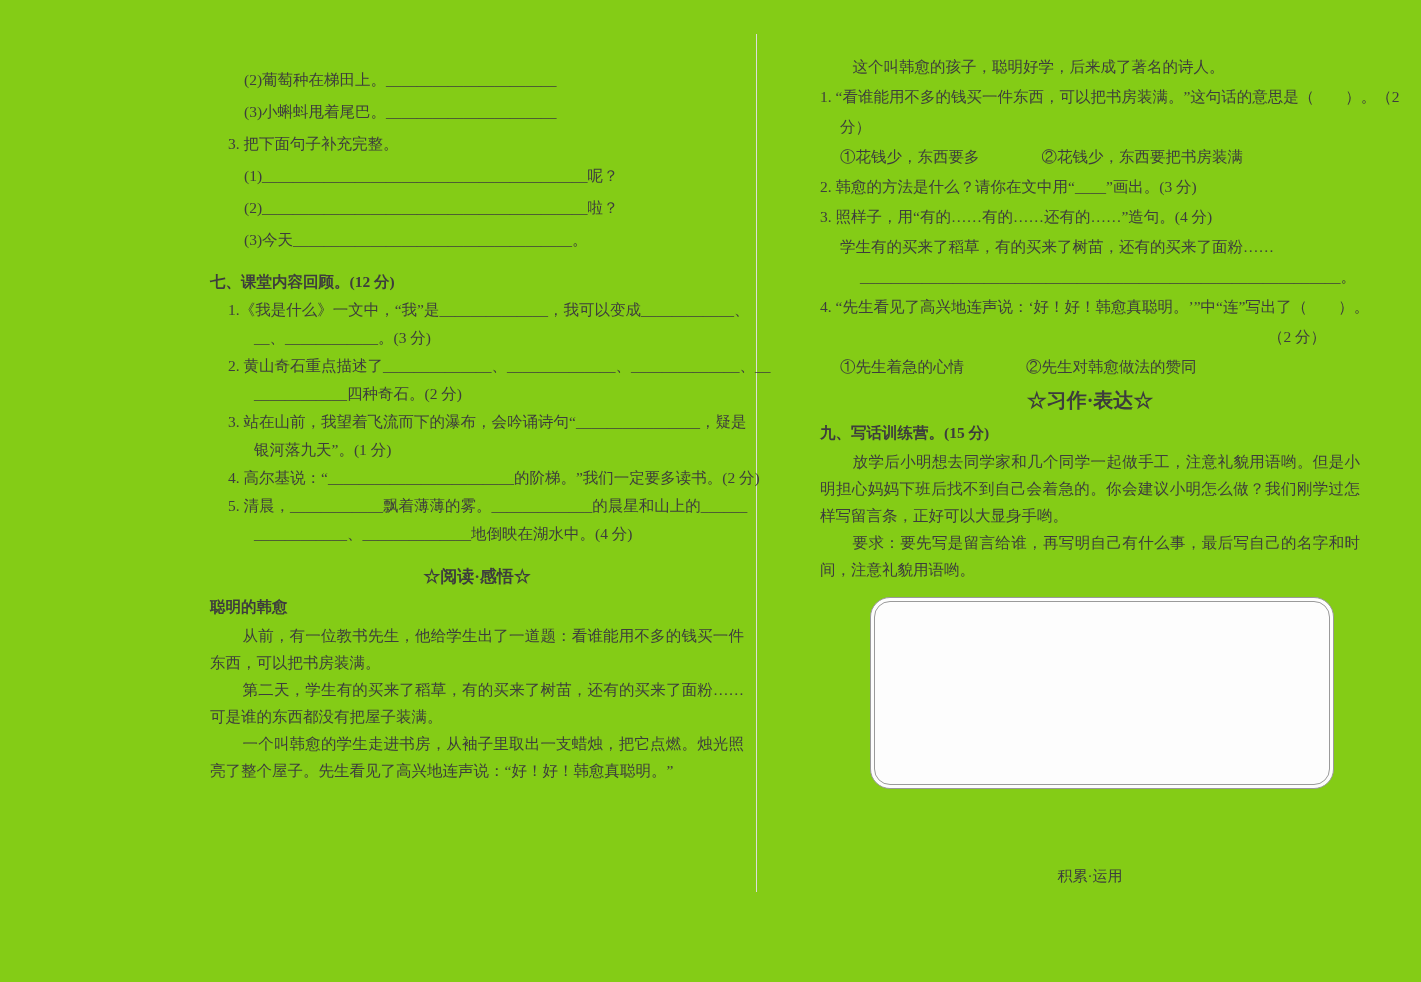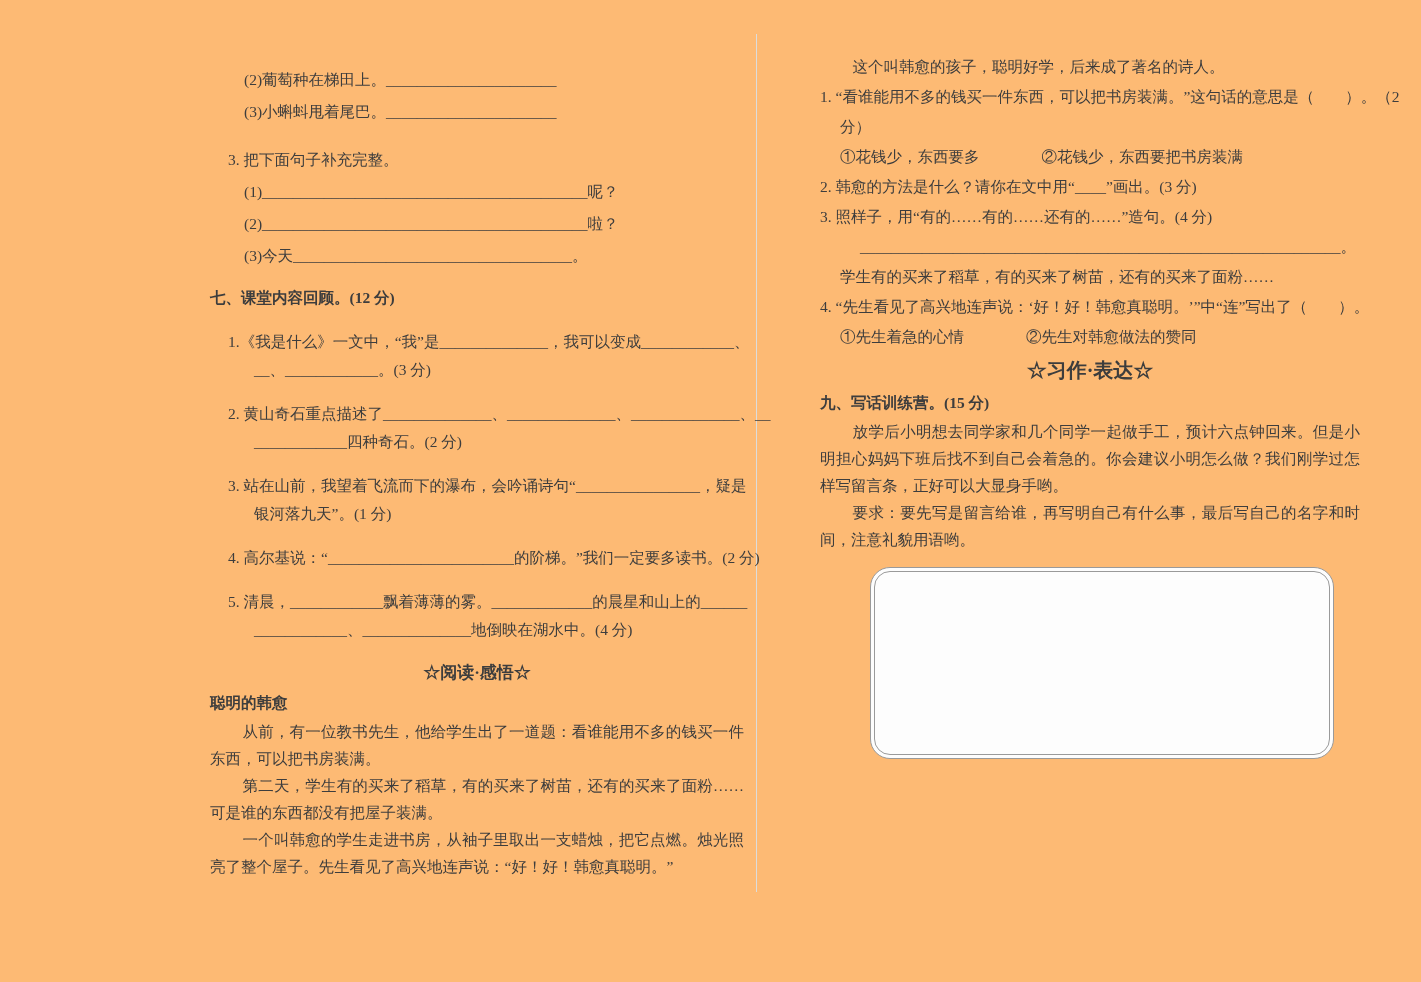--- a/index.html
+++ b/index.html
@@ -6,21 +6,21 @@
     margin: 0;
     padding: 0;
     background: #ffffff;
     font-family: "Liberation Serif", "DejaVu Serif", serif;
     color: #3d3d3d;
   }
   .sheet {
     position: relative;
     width: 1421px;
     height: 982px;
-    background: #fdba74;
+    background: #84cc16;
     overflow: hidden;
   }
   .divider {
     position: absolute;
     left: 756px;
     top: 34px;
     width: 1px;
     height: 858px;
     background: #dcdcdc;
   }
@@ -34,21 +34,21 @@
   .page-right {
     position: absolute;
     left: 820px;
     top: 52px;
     width: 540px;
     font-size: 15.5px;
   }
   .ln6 { line-height: 32px; white-space: nowrap; }
   .s7  { line-height: 28px; white-space: nowrap; }
   .rln { line-height: 30px; white-space: nowrap; }
-  .ind1 { padding-left: 18px; margin-top: 16px; }
+  .ind1 { padding-left: 18px; }
   .ind2 { padding-left: 34px; }
   .cont { padding-left: 44px; }
   .opt  { padding-left: 20px; }
   .sec  { font-weight: bold; }
   .banner {
     font-weight: bold;
     font-size: 17px;
     text-align: center;
     line-height: 30px;
     margin-top: 14px;
@@ -139,29 +139,31 @@
     <p class="para">一个叫韩愈的学生走进书房，从袖子里取出一支蜡烛，把它点燃。烛光照亮了整个屋子。先生看见了高兴地连声说：“好！好！韩愈真聪明。”</p>
   </div>
 
   <div class="page-right">
     <div class="rln" style="padding-left:2.1em">这个叫韩愈的孩子，聪明好学，后来成了著名的诗人。</div>
     <div class="rln">1. “看谁能用不多的钱买一件东西，可以把书房装满。”这句话的意思是（　　）。（2</div>
     <div class="rln opt">分）</div>
     <div class="rln opt">①花钱少，东西要多　　　　②花钱少，东西要把书房装满</div>
     <div class="rln">2. 韩愈的方法是什么？请你在文中用“____”画出。(3 分)</div>
     <div class="rln">3. 照样子，用“有的……有的……还有的……”造句。(4 分)</div>
+    <div class="rln opt">学生有的买来了稻草，有的买来了树苗，还有的买来了面粉……</div>
     <div class="rln blank-line">______________________________________________________________。</div>
-    <div class="rln opt">学生有的买来了稻草，有的买来了树苗，还有的买来了面粉……</div>
     <div class="rln">4. “先生看见了高兴地连声说：‘好！好！韩愈真聪明。’”中“连”写出了（　　）。</div>
+    <div class="rln score-right">（2 分）</div>
     <div class="rln opt">①先生着急的心情　　　　②先生对韩愈做法的赞同</div>
 
     <div class="banner-lg">☆习作·表达☆</div>
     <div class="rln sec">九、写话训练营。(15 分)</div>
-    <p class="para">放学后小明想去同学家和几个同学一起做手工，预计六点钟回来。但是小明担心妈妈下班后找不到自己会着急的。你会建议小明怎么做？我们刚学过怎样写留言条，正好可以大显身手哟。</p>
+    <p class="para">放学后小明想去同学家和几个同学一起做手工，注意礼貌用语哟。但是小明担心妈妈下班后找不到自己会着急的。你会建议小明怎么做？我们刚学过怎样写留言条，正好可以大显身手哟。</p>
     <p class="para">要求：要先写是留言给谁，再写明自己有什么事，最后写自己的名字和时间，注意礼貌用语哟。</p>
 
     <div class="note-box">
       <div class="note-box-inner"></div>
     </div>
   </div>
 
+  <div class="page-footer">积累·运用</div>
 
 </div>
 
 </body></html>

